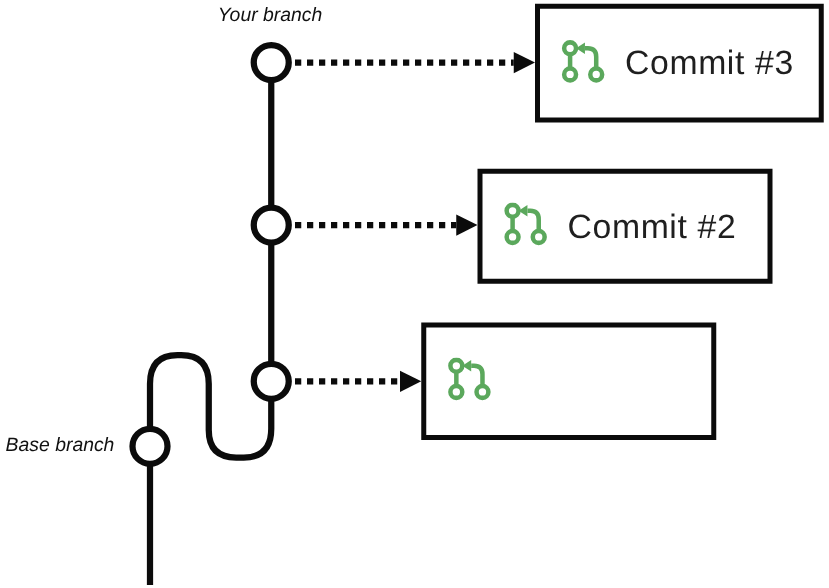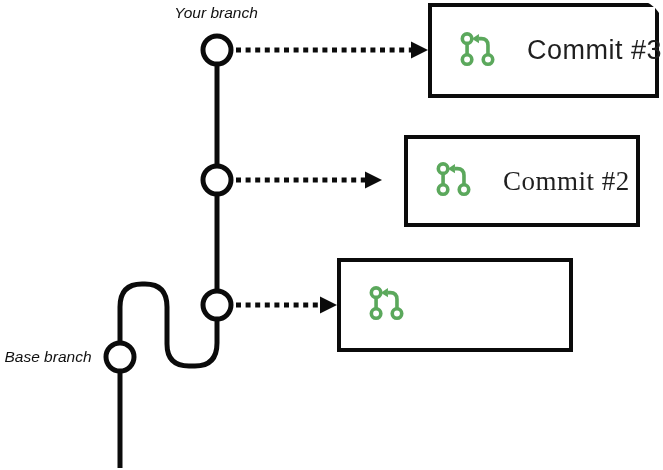--- a/index.html
+++ b/index.html
@@ -3,21 +3,20 @@
 <meta charset="utf-8">
 <style>
   html, body { margin: 0; padding: 0; }
   .canvas {
     position: relative;
     width: 663px;
     height: 470px;
     background: var(--background, #ffffff);
     overflow: hidden;
     font-family: "Liberation Sans", sans-serif;
-    border-radius: 27px;
   }
   .graph-svg {
     position: absolute;
     left: 0; top: 0;
     width: 663px; height: 470px;
   }
   .branch-path {
     fill: none;
     stroke: var(--line, #0b0b0b);
     stroke-width: 5;
@@ -34,25 +33,25 @@
     stroke: var(--line, #0b0b0b);
     stroke-width: 5;
   }
   .commit-box {
     position: absolute;
     box-sizing: border-box;
     border: 4px solid var(--line, #0b0b0b);
     background: #ffffff;
     display: flex;
     align-items: center;
-    padding-left: 27px;
-    gap: 30px;
+    padding-left: 16px;
+    gap: 14px;
   }
   .commit-box.b3 { left: 428px; top: 3px;   width: 231px; height: 95px; }
-  .commit-box.b2 { left: 404px; top: 135px; width: 236px; height: 92px; font-family: Liberation Serif, serif; }
+  .commit-box.b2 { left: 382px; top: 135px; width: 236px; height: 92px; }
   .commit-box.b1 { left: 337px; top: 258px; width: 236px; height: 94px; }
   .commit-label {
     font-size: 27px;
     letter-spacing: 0.5px;
     color: var(--text, #1f1f1f);
     white-space: nowrap;
   }
   .pr-icon { width: 38px; height: 38px; flex: 0 0 auto; }
   .pr-icon .stroke {
     fill: none;

